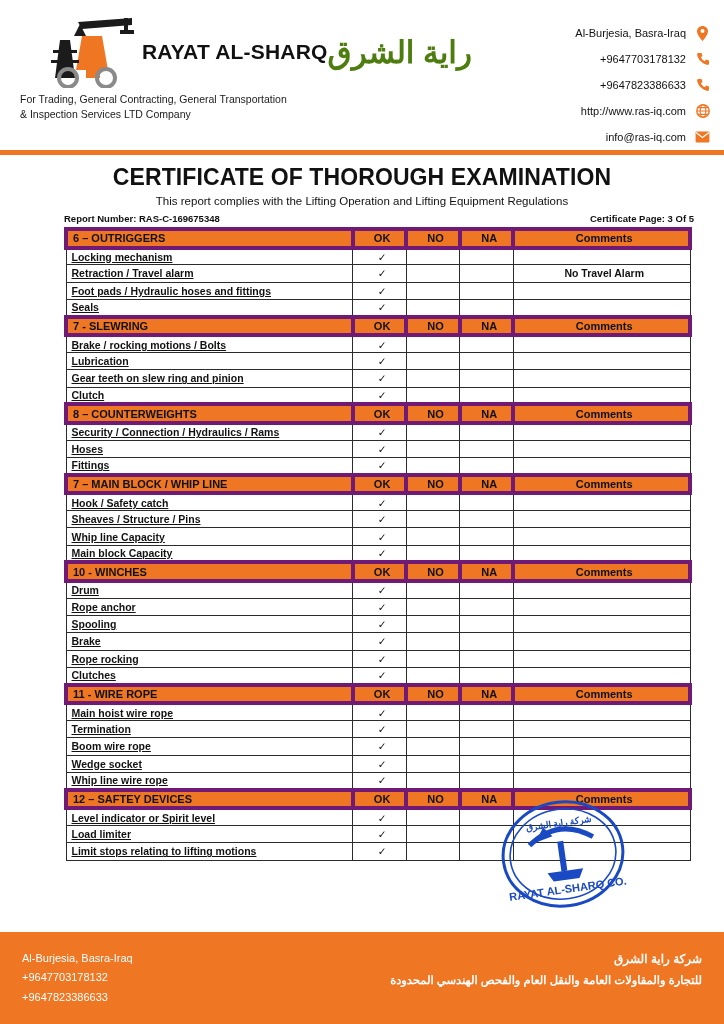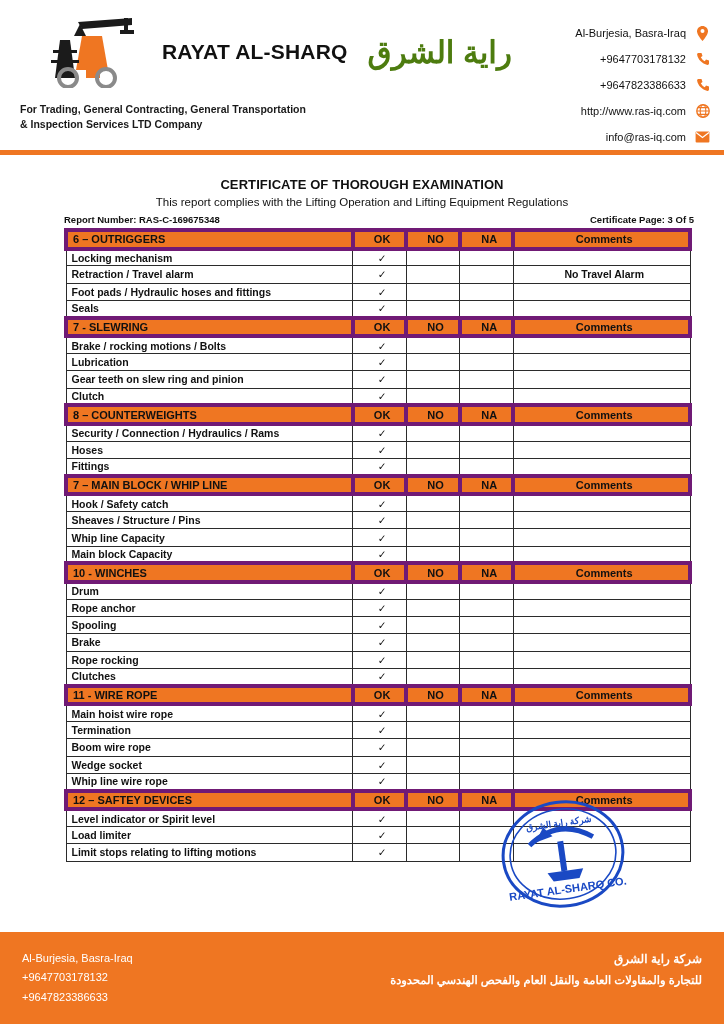--- a/index.html
+++ b/index.html
@@ -28,21 +28,21 @@
     justify-content: space-between;
     padding: 6px 14px 0 20px;
   }
   .logo-block {
     width: 370px;
     text-align: left;
   }
   .logo-row {
     display: flex;
     align-items: center;
-    gap: 20px;
+    gap: 0;
     height: 76px;
   }
   .logo-mark {
     position: relative;
     width: 122px;
     height: 72px;
     flex: 0 0 auto;
   }
   .logo-en {
     font-weight: bold;
@@ -52,23 +52,23 @@
     white-space: nowrap;
   }
   .logo-ar {
     font-size: 31px;
     font-weight: bold;
     color: #4d7c0f;
     direction: rtl;
     white-space: nowrap;
   }
   .logo-sub {
-    margin-top: 12px;
+    margin-top: 2px;
     font-size: 10.5px;
-    font-weight: bold;
+    font-weight: normal;
     color: #1a1a1a;
     line-height: 1.45;
   }
   .contact-block {
     width: 300px;
     padding-top: 6px;
   }
   .contact-row {
     display: flex;
     align-items: center;
@@ -90,24 +90,24 @@
 
   .orange-rule {
     height: 5px;
     background: #ef7622;
     width: 100%;
   }
 
   
   .doc-title {
     text-align: center;
-    font-size: 13px;
+    font-size: 23px;
     font-weight: bold;
     color: #111;
-    margin-top: 22px;
+    margin-top: 9px;
     letter-spacing: .1px;
   }
   .doc-subtitle {
     text-align: center;
     font-size: 11.5px;
     color: #111;
     margin-top: 4px;
   }
   .meta-row {
     display: flex;
@@ -141,21 +141,21 @@
 
   tr.section td {
     background: #ef7622;
     color: #111;
     font-weight: bold;
     font-size: 11px;
     height: 18.5px;
     border: 4px solid #701a75;
   }
   tr.section td.c { text-align: center; }
-  td.item { font-weight: bold; }
+  td.item { font-weight: bold; text-decoration: underline; }
   td.mark { text-align: center; font-size: 11px; }
   td.cmt {
     text-align: center;
     font-size: 8.5px;
     font-weight: bold;
     padding: 0 2px;
   }
 
   
   .stamp {

